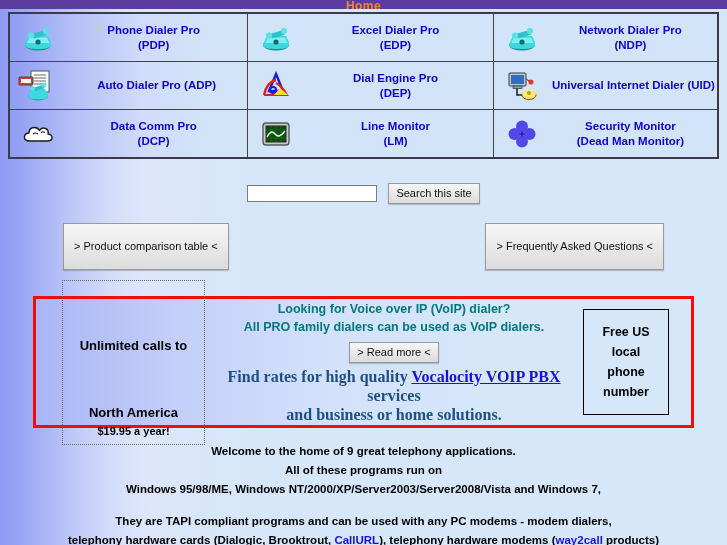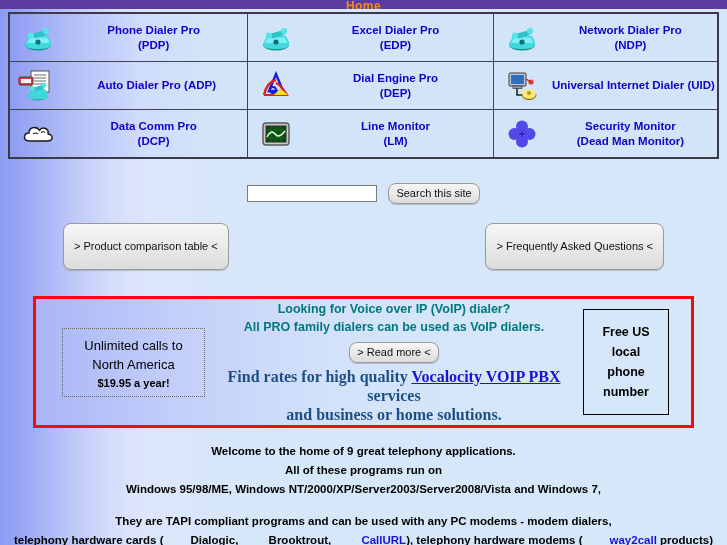--- a/index.html
+++ b/index.html
@@ -62,21 +62,21 @@
     align-items:center; gap:11px;
   }
   input.searchbox {
     width:130px; height:17px; border:1px solid #7c7c7c;
     background:#fff; font-family:"Liberation Sans", sans-serif;
     font-size:11px; padding:0 3px;
   }
   .btn {
     font-family:"Liberation Sans", sans-serif; font-size:11px;
     color:#111; background:linear-gradient(to bottom,#f6f6f6,#dcdcdc);
-    border:1px solid #9a9a9a; border-radius:8px;
+    border:1px solid #9a9a9a; border-radius:0;
     padding:3px 7px; line-height:13px; white-space:nowrap;
     box-shadow:0 1px 1px rgba(0,0,0,.18);
     cursor:pointer;
   }
   .links-row {
     margin-top:19px; display:flex; justify-content:space-between;
     padding:0 63px;
   }
   .links-row .btn { padding:16px 10px; }
 
@@ -85,21 +85,21 @@
     margin:26px 33px 0 33px; border:3px solid #f40c0c;
     height:132px; display:flex; align-items:center;
     background:linear-gradient(to right,#a9b6f6 0%, #c4cff9 22%, #d3e2fa 45%, #d5e7f9 70%, #d5e7f9 100%);
     padding:0 14px;
   }
   .promo-left {
     width:143px; min-width:143px; border:1px dotted #666; background:transparent;
     text-align:center; padding:7px 4px; margin-left:12px;
   }
   .promo-left .l1,.promo-left .l2 {
-    font-size:13px; font-weight:normal; color:#000; line-height:19px;
+    font-size:13px; font-weight:bold; color:#000; line-height:19px;margin-top:48px;
   }
   .promo-left .l3 { font-size:11px; font-weight:bold; color:#000; margin-top:3px; }
   .promo-mid { flex:1; text-align:center; padding:0 8px; }
   .promo-mid .teal {
     color:#00787e; font-weight:bold; font-size:12.5px; line-height:18px;
   }
   .promo-mid .readmore { margin:6px 0 4px 0; }
   .promo-mid .serif {
     font-family:"Liberation Serif", serif; color:#1d4f83;
     font-weight:bold; font-size:16px; line-height:19px;
@@ -108,21 +108,21 @@
   .promo-right {
     width:86px; min-width:86px; border:1px solid #000;
     text-align:center; padding:12px 2px; margin-right:8px;
     font-size:12.5px; font-weight:bold; color:#000; line-height:20px;
   }
 
   
   .copy { margin-top:14px; text-align:center; }
   .copy p { margin:0; font-size:11.5px; font-weight:bold; color:#000; line-height:19px; }
   .copy .gap { height:13px; }
-  .copy a { color:#000;margin-left:27px; }
+  .copy a { color:#000; }
   .copy a.blue { color:#1b11d8; }
   .copy a.under { text-decoration:underline; }
 
   svg { display:block; }
 </style>
 </head>
 <body>
 
 <div id="bg"></div>
 

